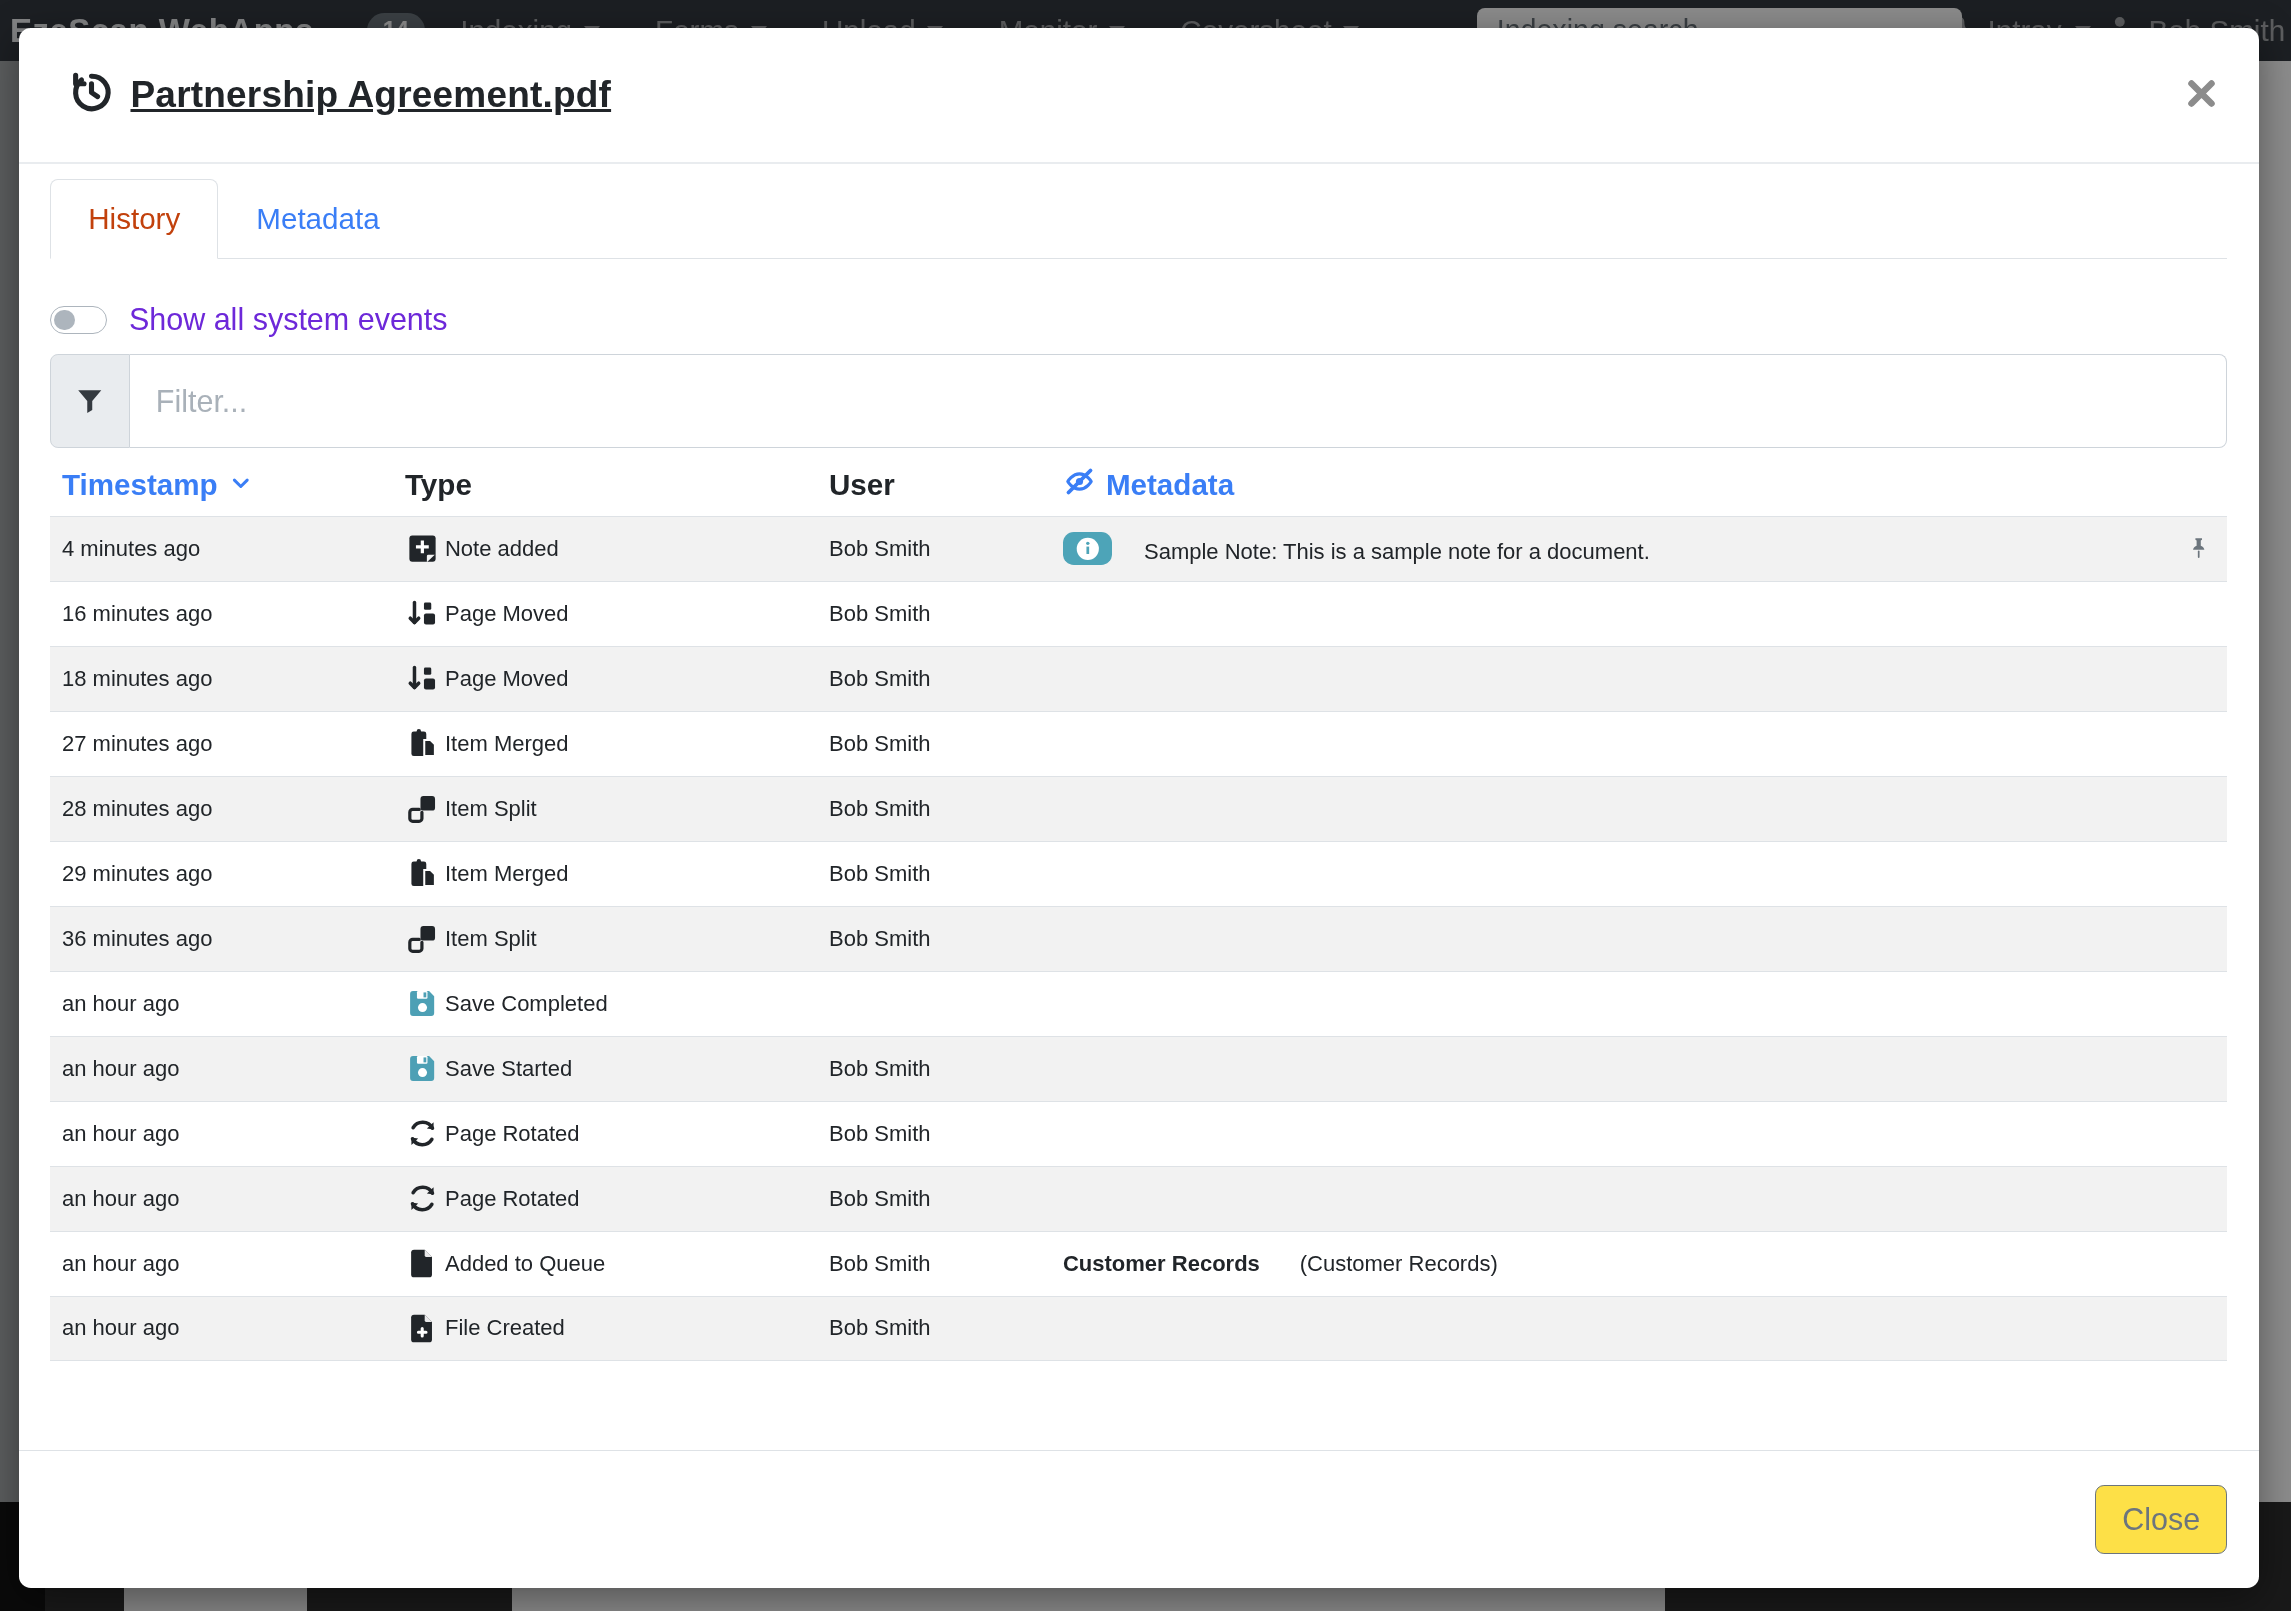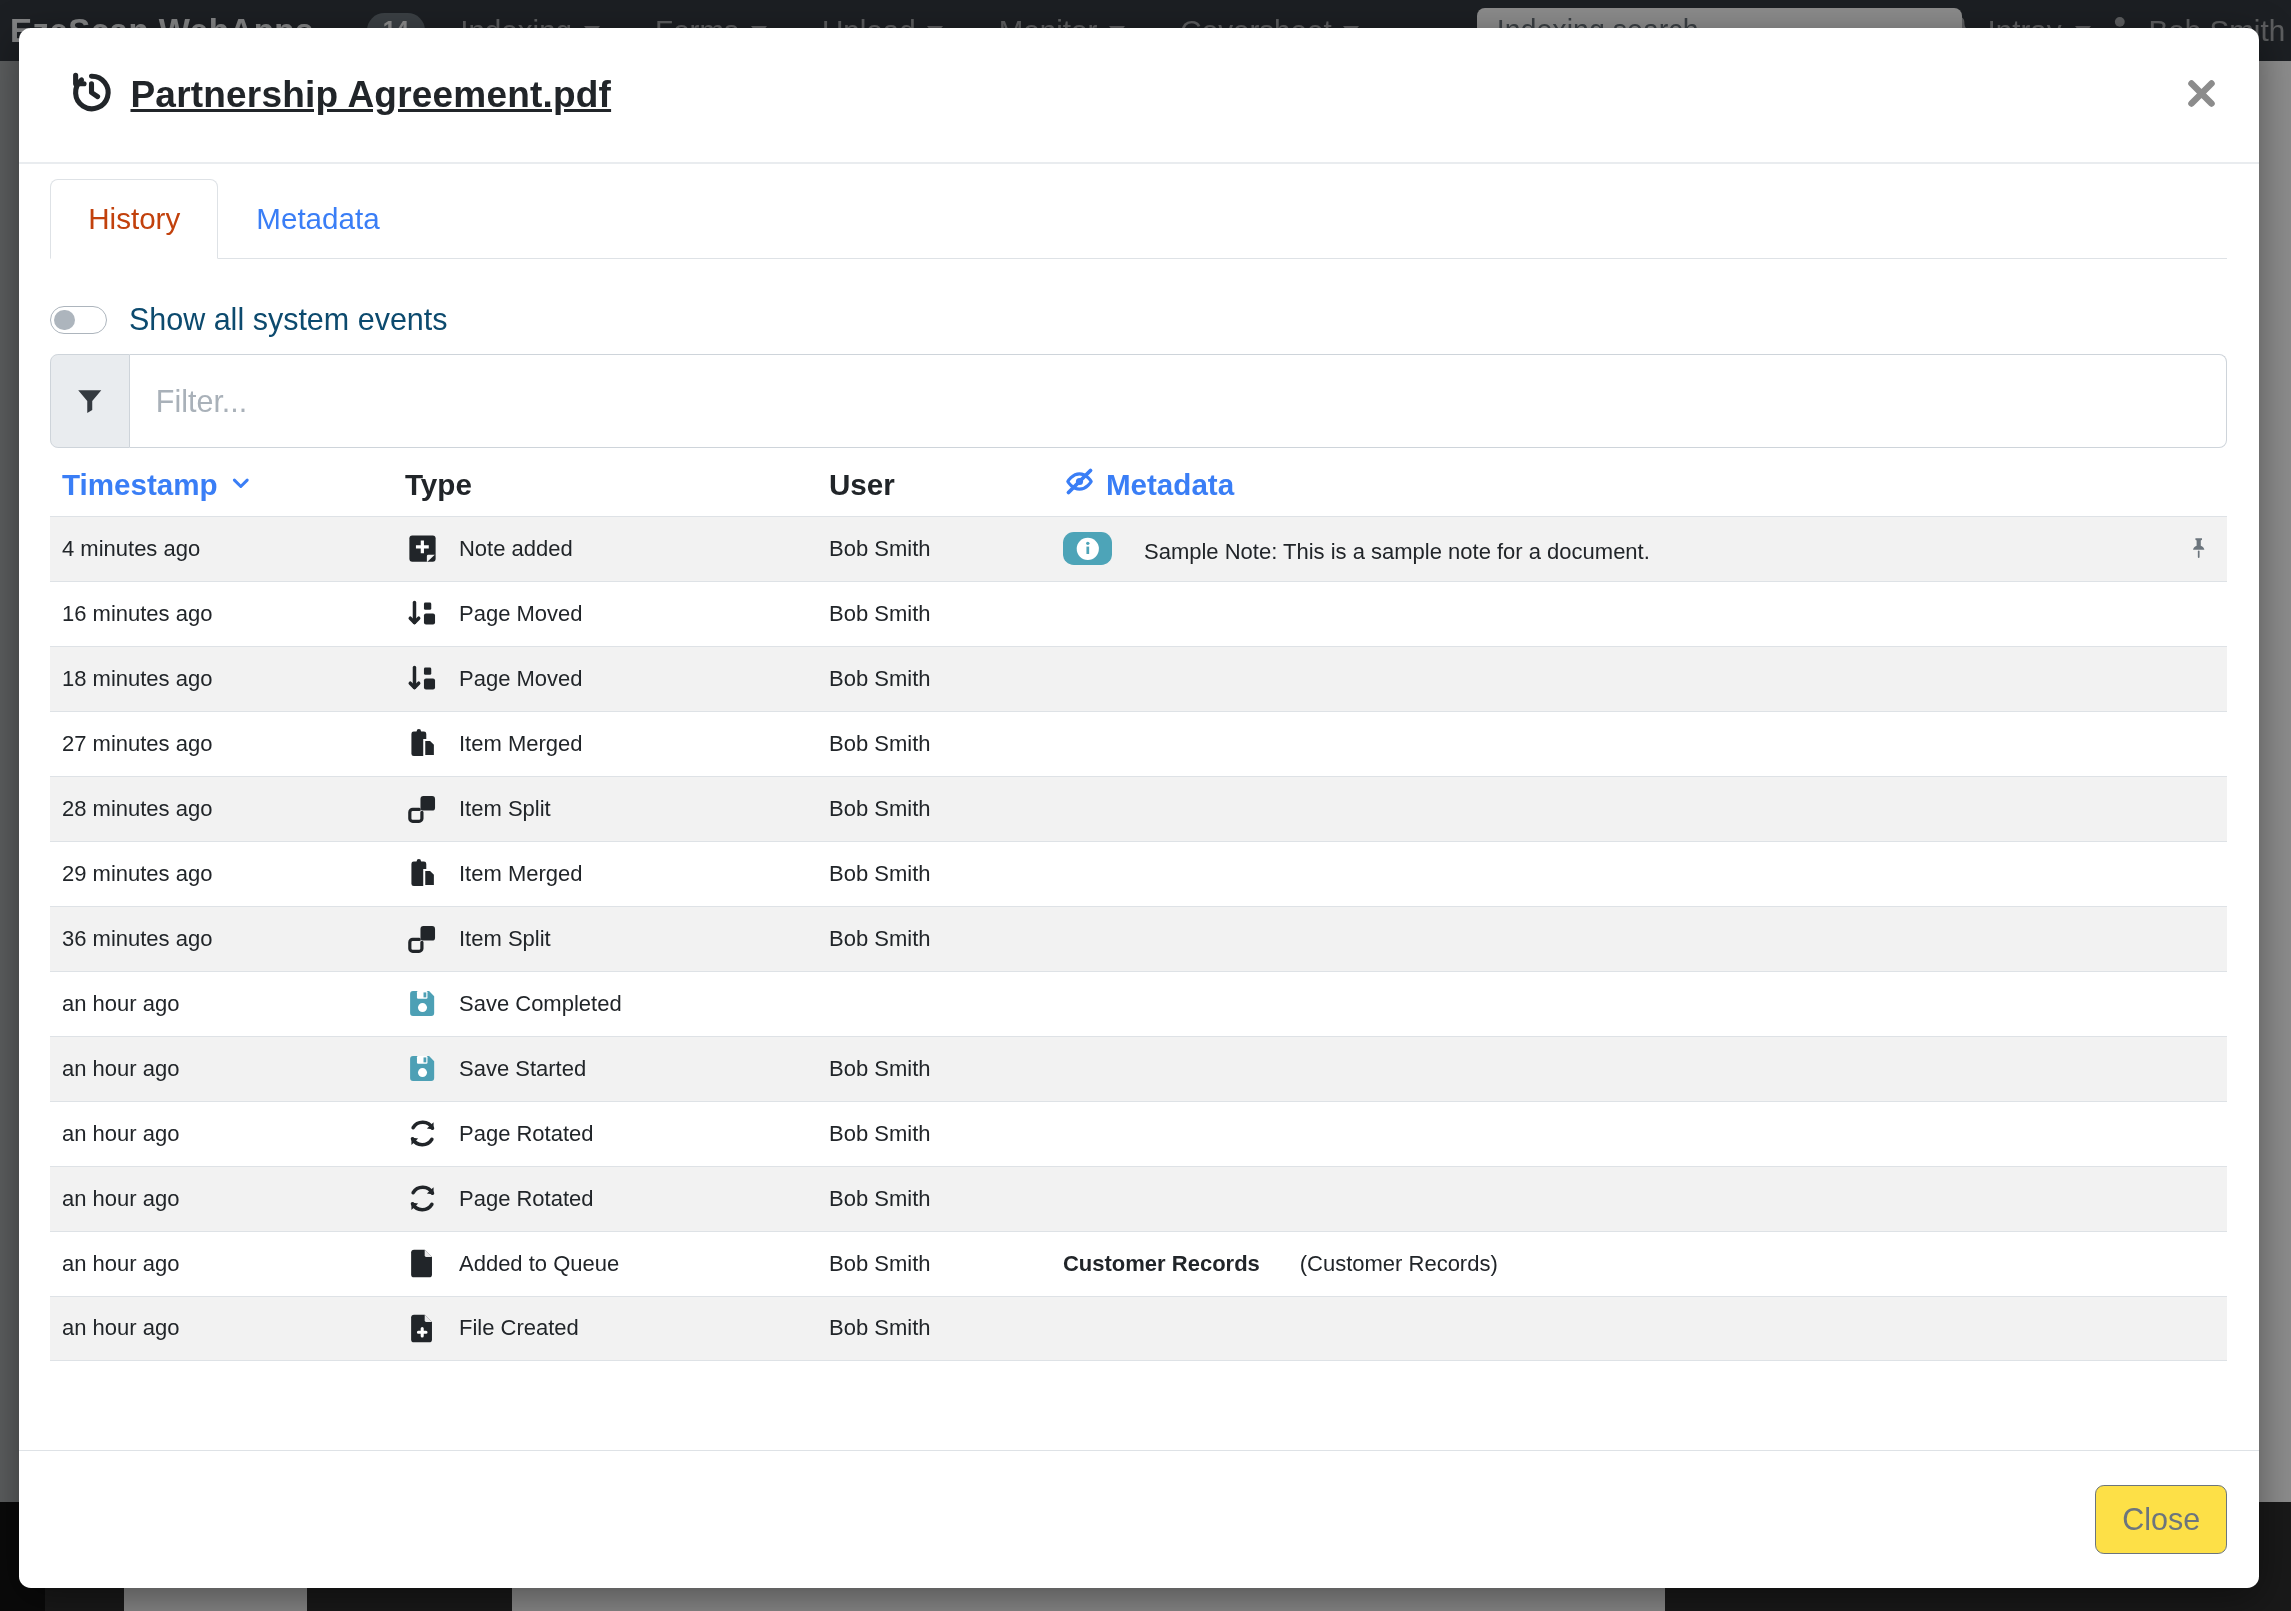--- a/index.html
+++ b/index.html
@@ -47,41 +47,41 @@
   .nav-tabs { display:flex; border-bottom:1px solid #dee2e6; height:80px; align-items:stretch; }
   .nav-tab { font-size:29.6px; display:flex; align-items:center; padding:0 37px; border:1px solid transparent;
              border-radius:7.9px 7.9px 0 0; margin-bottom:-1px; cursor:pointer; background:none; }
   .nav-tab.active { background:#fff; border-color:#dee2e6 #dee2e6 #fff; color:#c2410c; }
   .nav-tab.inactive { color:#3a7ef6; }
 
   
   .toggle-row { margin-top:43px; display:flex; align-items:center; gap:21.7px; }
   .switch { width:57px; height:28.6px; border:1px solid #adb5bd; border-radius:14.8px; background:#fff; position:relative; cursor:pointer; flex:0 0 auto; }
   .switch .knob { position:absolute; left:3px; top:3px; width:20.7px; height:20.7px; border-radius:50%; background:#adb5bd; }
-  .toggle-label { font-size:30.5px; color:#0c4a6e; }
+  .toggle-label { font-size:30.5px; color:#6d28d9; }
 
   
   .filter-group { margin-top:16.7px; height:94px; display:flex; }
   .filter-addon { width:80px; background:#e9ecef; border:1px solid #ced4da; border-radius:7.9px 0 0 7.9px;
                   display:flex; align-items:center; justify-content:center; color:#343a40; }
   .filter-input { flex:1; border:1px solid #ced4da; border-left:none; border-radius:0 7.9px 7.9px 0;
                   font-size:30.5px; padding:0 25.6px; color:#212529; font-family:"Liberation Sans", sans-serif; }
   .filter-input::placeholder { color:#a9b1b9; }
 
   
   .history-table { margin-top:6.9px; }
   .t-row { display:grid; grid-template-columns:343px 424px 234px 1fr 55px; align-items:center; }
   .t-head { height:61px; font-weight:700; font-size:29.6px; }
   .t-head .cell { display:flex; align-items:center; gap:9.9px; }
   .th-blue { color:#3a7ef6; cursor:pointer; }
   .t-body .t-row { height:65px; border-top:1px solid #dee2e6; font-size:22px; }
   .t-body .t-row:last-child { border-bottom:1px solid #dee2e6; }
   .t-body .t-row:nth-child(odd) { background:#f2f2f2; }
   .cell { padding-left:11.8px; min-width:0; white-space:nowrap; overflow:hidden; }
-  .cell-type { display:flex; align-items:center; gap:19px;text-align:center; }
+  .cell-type { display:flex; align-items:center; gap:5px;text-align:center; }
   .cell-meta { display:flex; align-items:flex-end; gap:32px; }
   .cell-pin { display:flex; justify-content:flex-end; padding-right:13.8px; color:#6c757d; }
   .meta-strong { font-weight:700; margin-right:7.9px; }
   .info-chip { width:49px; height:33px; background:#4da4b8; border-radius:10.8px; display:flex;
                align-items:center; justify-content:center; flex:0 0 auto; }
   .type-icon { flex:0 0 auto; color:#212529; display:flex; }
   .type-icon.teal { color:#4da0b5; }
 
   
   .modal-footer { flex:0 0 auto; height:138px; border-top:1px solid #dee2e6; display:flex; align-items:center;

